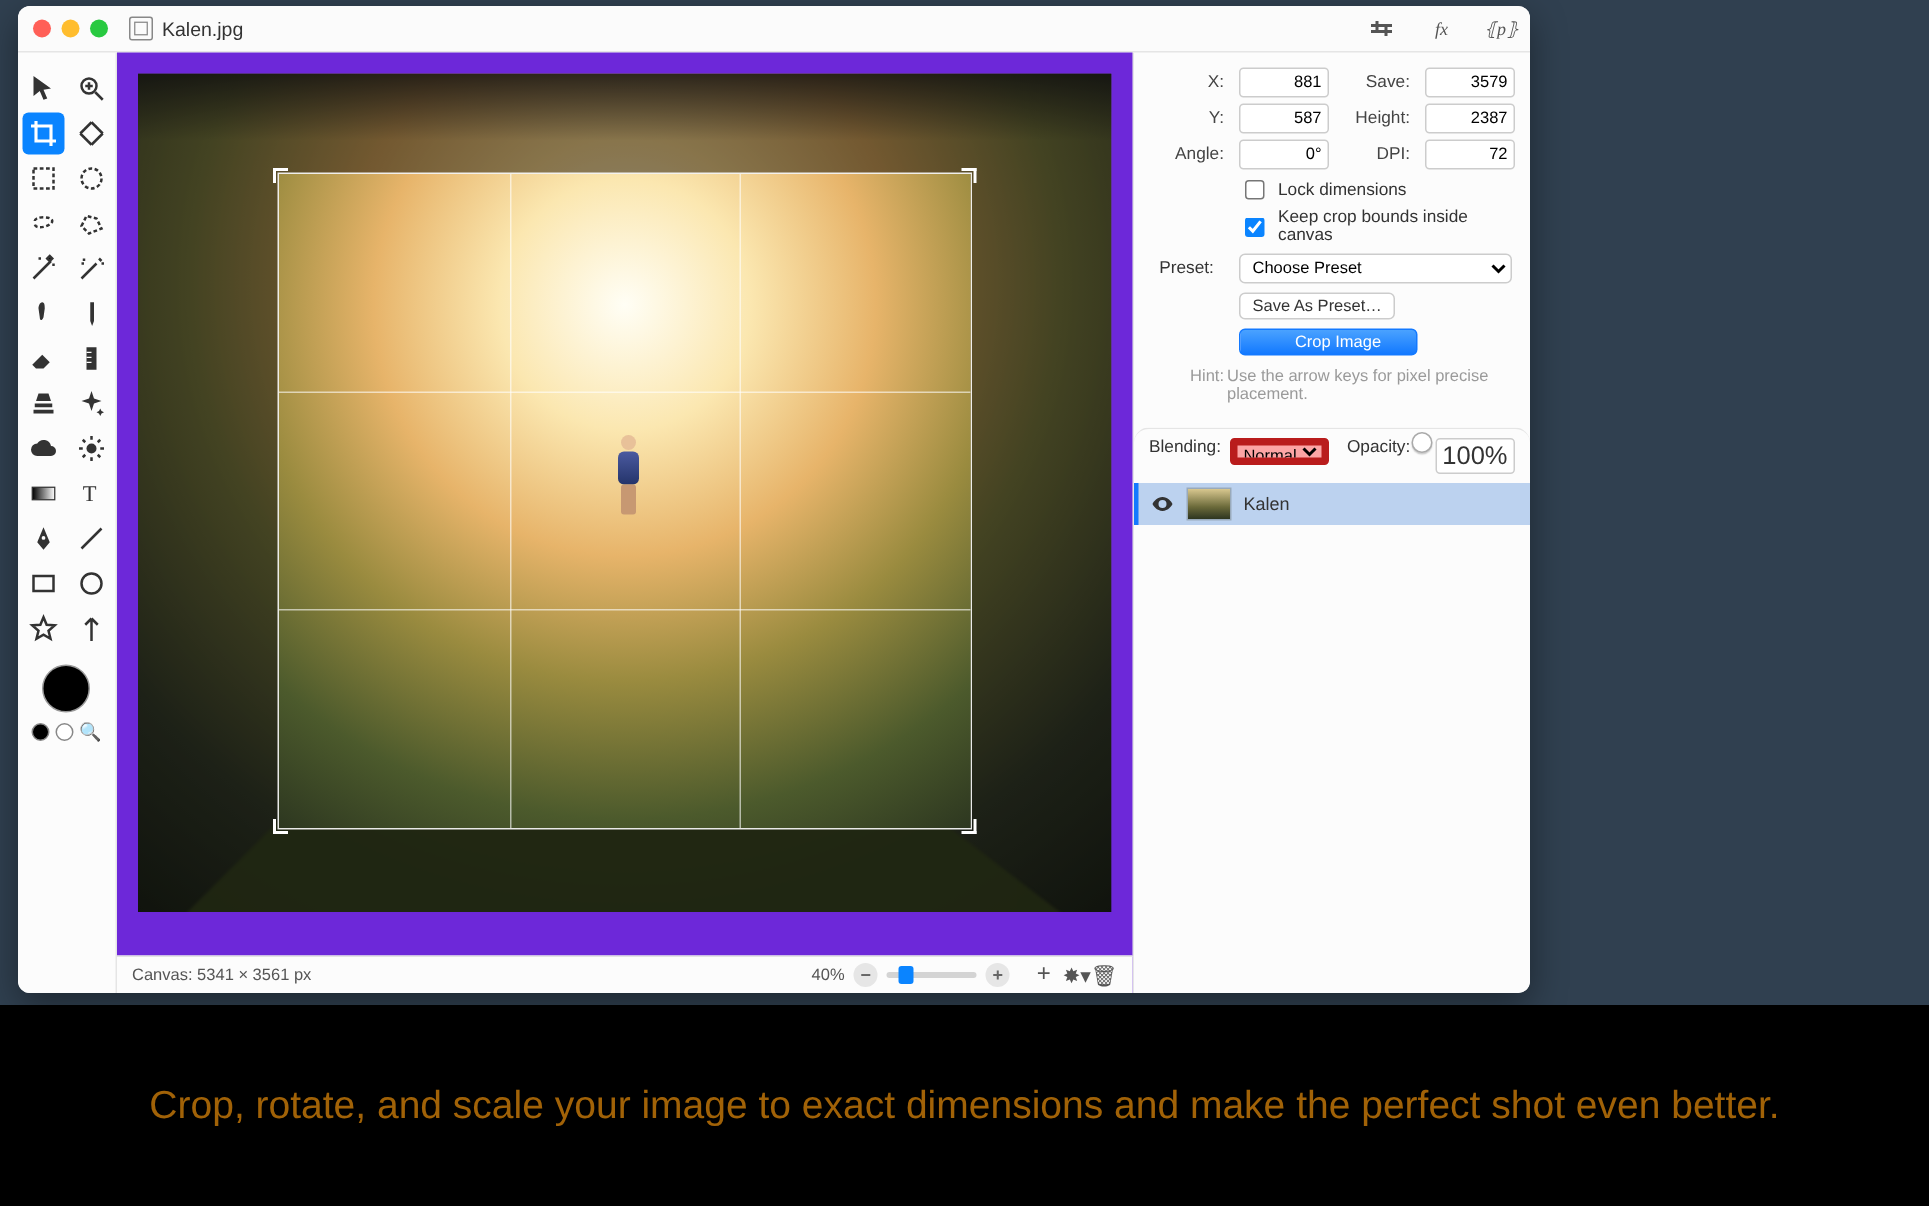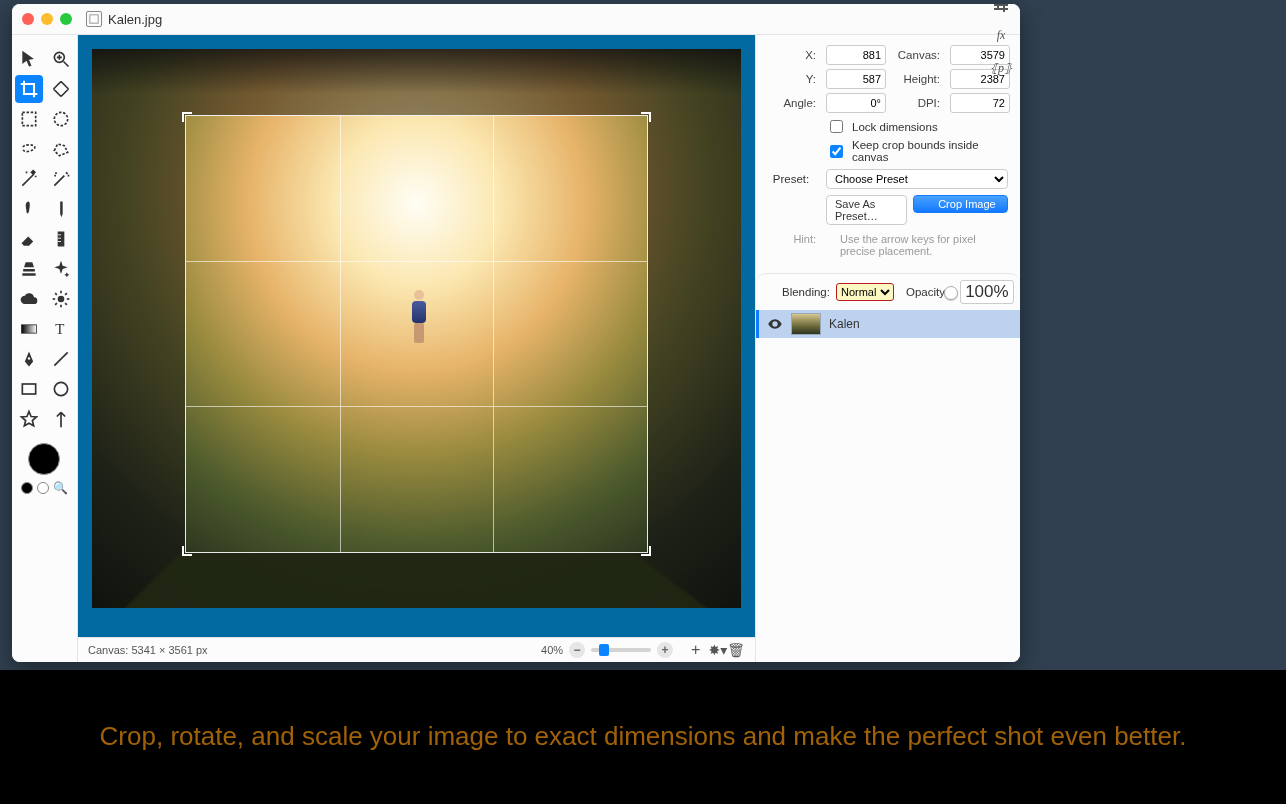--- a/index.html
+++ b/index.html
@@ -32,21 +32,21 @@
     padding: 0 10px;
     border-bottom: 1px solid #e5e5e5;
     background: #fbfbfb;
     position: relative;
   }
   .traffic { display:flex; gap:7px; align-items:center;}
   .traffic span { width:12px;height:12px;border-radius:50%; display:inline-block;}
   .tl-red{background:#ff5f57;} .tl-yel{background:#ffbd2e;} .tl-grn{background:#28c940;}
   .doc-icon { margin-left:14px; width:14px;height:14px; border:1px solid #888; border-radius:2px; display:flex; align-items:center; justify-content:center;}
   .title-text { margin-left:6px; font-size:13px; color:#333;}
-  .titlebar .right-tools{position:absolute; right:8px; top:0; height:100%; display:flex; align-items:center; gap:18px;flex-direction:column;}
+  .titlebar .right-tools{position:absolute; right:8px; top:0; height:100%; display:flex; align-items:center; gap:18px;}
   .right-tools .mini-icon{ width:22px;height:22px; display:flex;align-items:center;justify-content:center; color:#555; font-style:italic; font-family:Georgia,serif;}
   .tiny-sliders{display:flex;flex-direction:column;gap:2px;}
   .tiny-sliders span{width:14px;height:2px;background:#555;position:relative;}
   .tiny-sliders span::after{content:"";position:absolute;top:-2px;width:2px;height:6px;background:#555;}
   .tiny-sliders span:nth-child(1)::after{left:3px;}
   .tiny-sliders span:nth-child(2)::after{left:9px;}
 
   
   .body {
     flex: 1;
@@ -78,21 +78,21 @@
   .tool.selected { background:#0a84ff; color:#fff;}
   .swatches{ margin-top:10px; display:flex; flex-direction:column; align-items:center; gap:6px;}
   .big-black{width:30px;height:30px;border-radius:50%;background:#000;border:1px solid #999;}
   .mini-row{display:flex;gap:4px; align-items:center;}
   .mini-swatch{width:10px;height:10px;border-radius:50%;border:1px solid #888;}
   .mini-mg{font-size:12px;color:#666;}
 
   .canvas-area {
     flex: 1;
     position: relative;
-    background: #0369a1;
+    background: #6d28d9;
     display:flex; flex-direction:column;gap:15px;
   }
   .canvas-holder{flex:1; position:relative; margin:14px; overflow:hidden;}
   .photo{
     position:absolute; inset:0;
     background:
      linear-gradient(180deg, rgba(20,20,25,0.7) 0%, rgba(20,20,25,0) 8%),
      radial-gradient(circle at 50% 25%, #fff7dd 0%, #f8d58a 18%, #d2a259 35%, #7a7a3e 55%, #353c2a 80%, #1e2419 100%);
   }
   .ridge{
@@ -163,31 +163,31 @@
   .prow{display:grid; grid-template-columns:50px 54px 50px 54px; gap:4px 10px; align-items:center; margin-bottom:4px;}
   .prow label{ text-align:right; color:#444;}
   .prow input{ width:50px; height:18px; border:1px solid #ccc; border-radius:3px; padding:0 4px; text-align:right; font-size:11px; background:#fff;}
   .prow .deg{text-align:right;position:relative;}
   .check-row{display:flex;align-items:center;gap:6px;margin:3px 0 3px 60px;font-size:11.5px;}
   .check-row input[type=checkbox]{accent-color:#0a84ff;}
   .preset-row{display:grid; grid-template-columns:50px 1fr; gap:10px; align-items:center; margin-top:6px;}
   .preset-row select{height:20px;border:1px solid #ccc;border-radius:4px;font-size:11px;background:#fff;padding:0 4px;}
   .btn{display:inline-block;border:1px solid #ccc;background:#fff;border-radius:4px;font-size:11px;padding:2px 8px;}
   .btn.primary{background:linear-gradient(#4aa2ff,#1379ff);border-color:#1379ff;color:#fff;padding-left:21px;}
-  .btn-row{margin:6px 0 0 60px; display:flex; flex-direction:row; gap:6px; align-items:flex-start;}
+  .btn-row{margin:6px 0 0 60px; display:flex; flex-direction:column; gap:6px; align-items:flex-start;}
   .btn-row .primary{width:88px;text-align:center;}
-  .hint-row{display:grid; grid-template-columns:50px 1fr; gap:24px; margin-top:8px; color:#9a9a9a; font-size:11px;}
+  .hint-row{display:grid; grid-template-columns:50px 1fr; gap:2px; margin-top:8px; color:#9a9a9a; font-size:11px;}
   .hint-row .lb{text-align:right;}
 
   .blend-bar{
     border-top:1px solid #e5e5e5;
-    padding:6px 26px;
-    display:flex; align-items:center; gap:6px; font-size:11.5px;border-radius:10px;
-  }
-  .blend-bar select{border:1px solid #b91c1c;border-radius:3px;font-size:11px;height:18px;background:#fef9c3;}
+    padding:6px 10px;
+    display:flex; align-items:flex-start; gap:6px; font-size:11.5px;border-radius:10px;
+  }
+  .blend-bar select{border:5px solid #b91c1c;border-radius:3px;font-size:11px;height:18px;background:#fca5a5;}
   .opacity-slider{width:40px;height:4px;background:#d4d4d4;border-radius:2px;position:relative;}
   .opacity-slider .knob{position:absolute;right:-4px;top:-4px;width:12px;height:12px;border-radius:50%;background:#fff;border:1px solid #aaa;box-shadow:0 1px 1px rgba(0,0,0,0.2);}
   .opacity-val{border:1px solid #ccc;border-radius:3px;padding:1px 4px;font-size:17px;background:#fff;}
 
   .layer-list{flex:1; overflow:auto;}
   .layer-item{
     display:flex;align-items:center; gap:8px;
     background:#bcd2ef;
     border-left:3px solid #1379ff;
     padding:3px 8px;
@@ -452,21 +452,21 @@
         <span class="gear-layer">✸▾</span>
         <span class="trash">🗑</span>
       </div>
     </div>
 
     <div class="inspector">
       <div class="props">
         <div class="prow">
           <label>X:</label>
           <input value="881" style="">
-          <label>Canvas:</label>
+          <label>Save:</label>
           <input value="3579" style="">
         </div>
         <div class="prow">
           <label>Y:</label>
           <input value="587" style="">
           <label>Height:</label>
           <input value="2387" style="">
         </div>
         <div class="prow">
           <label>Angle:</label>

